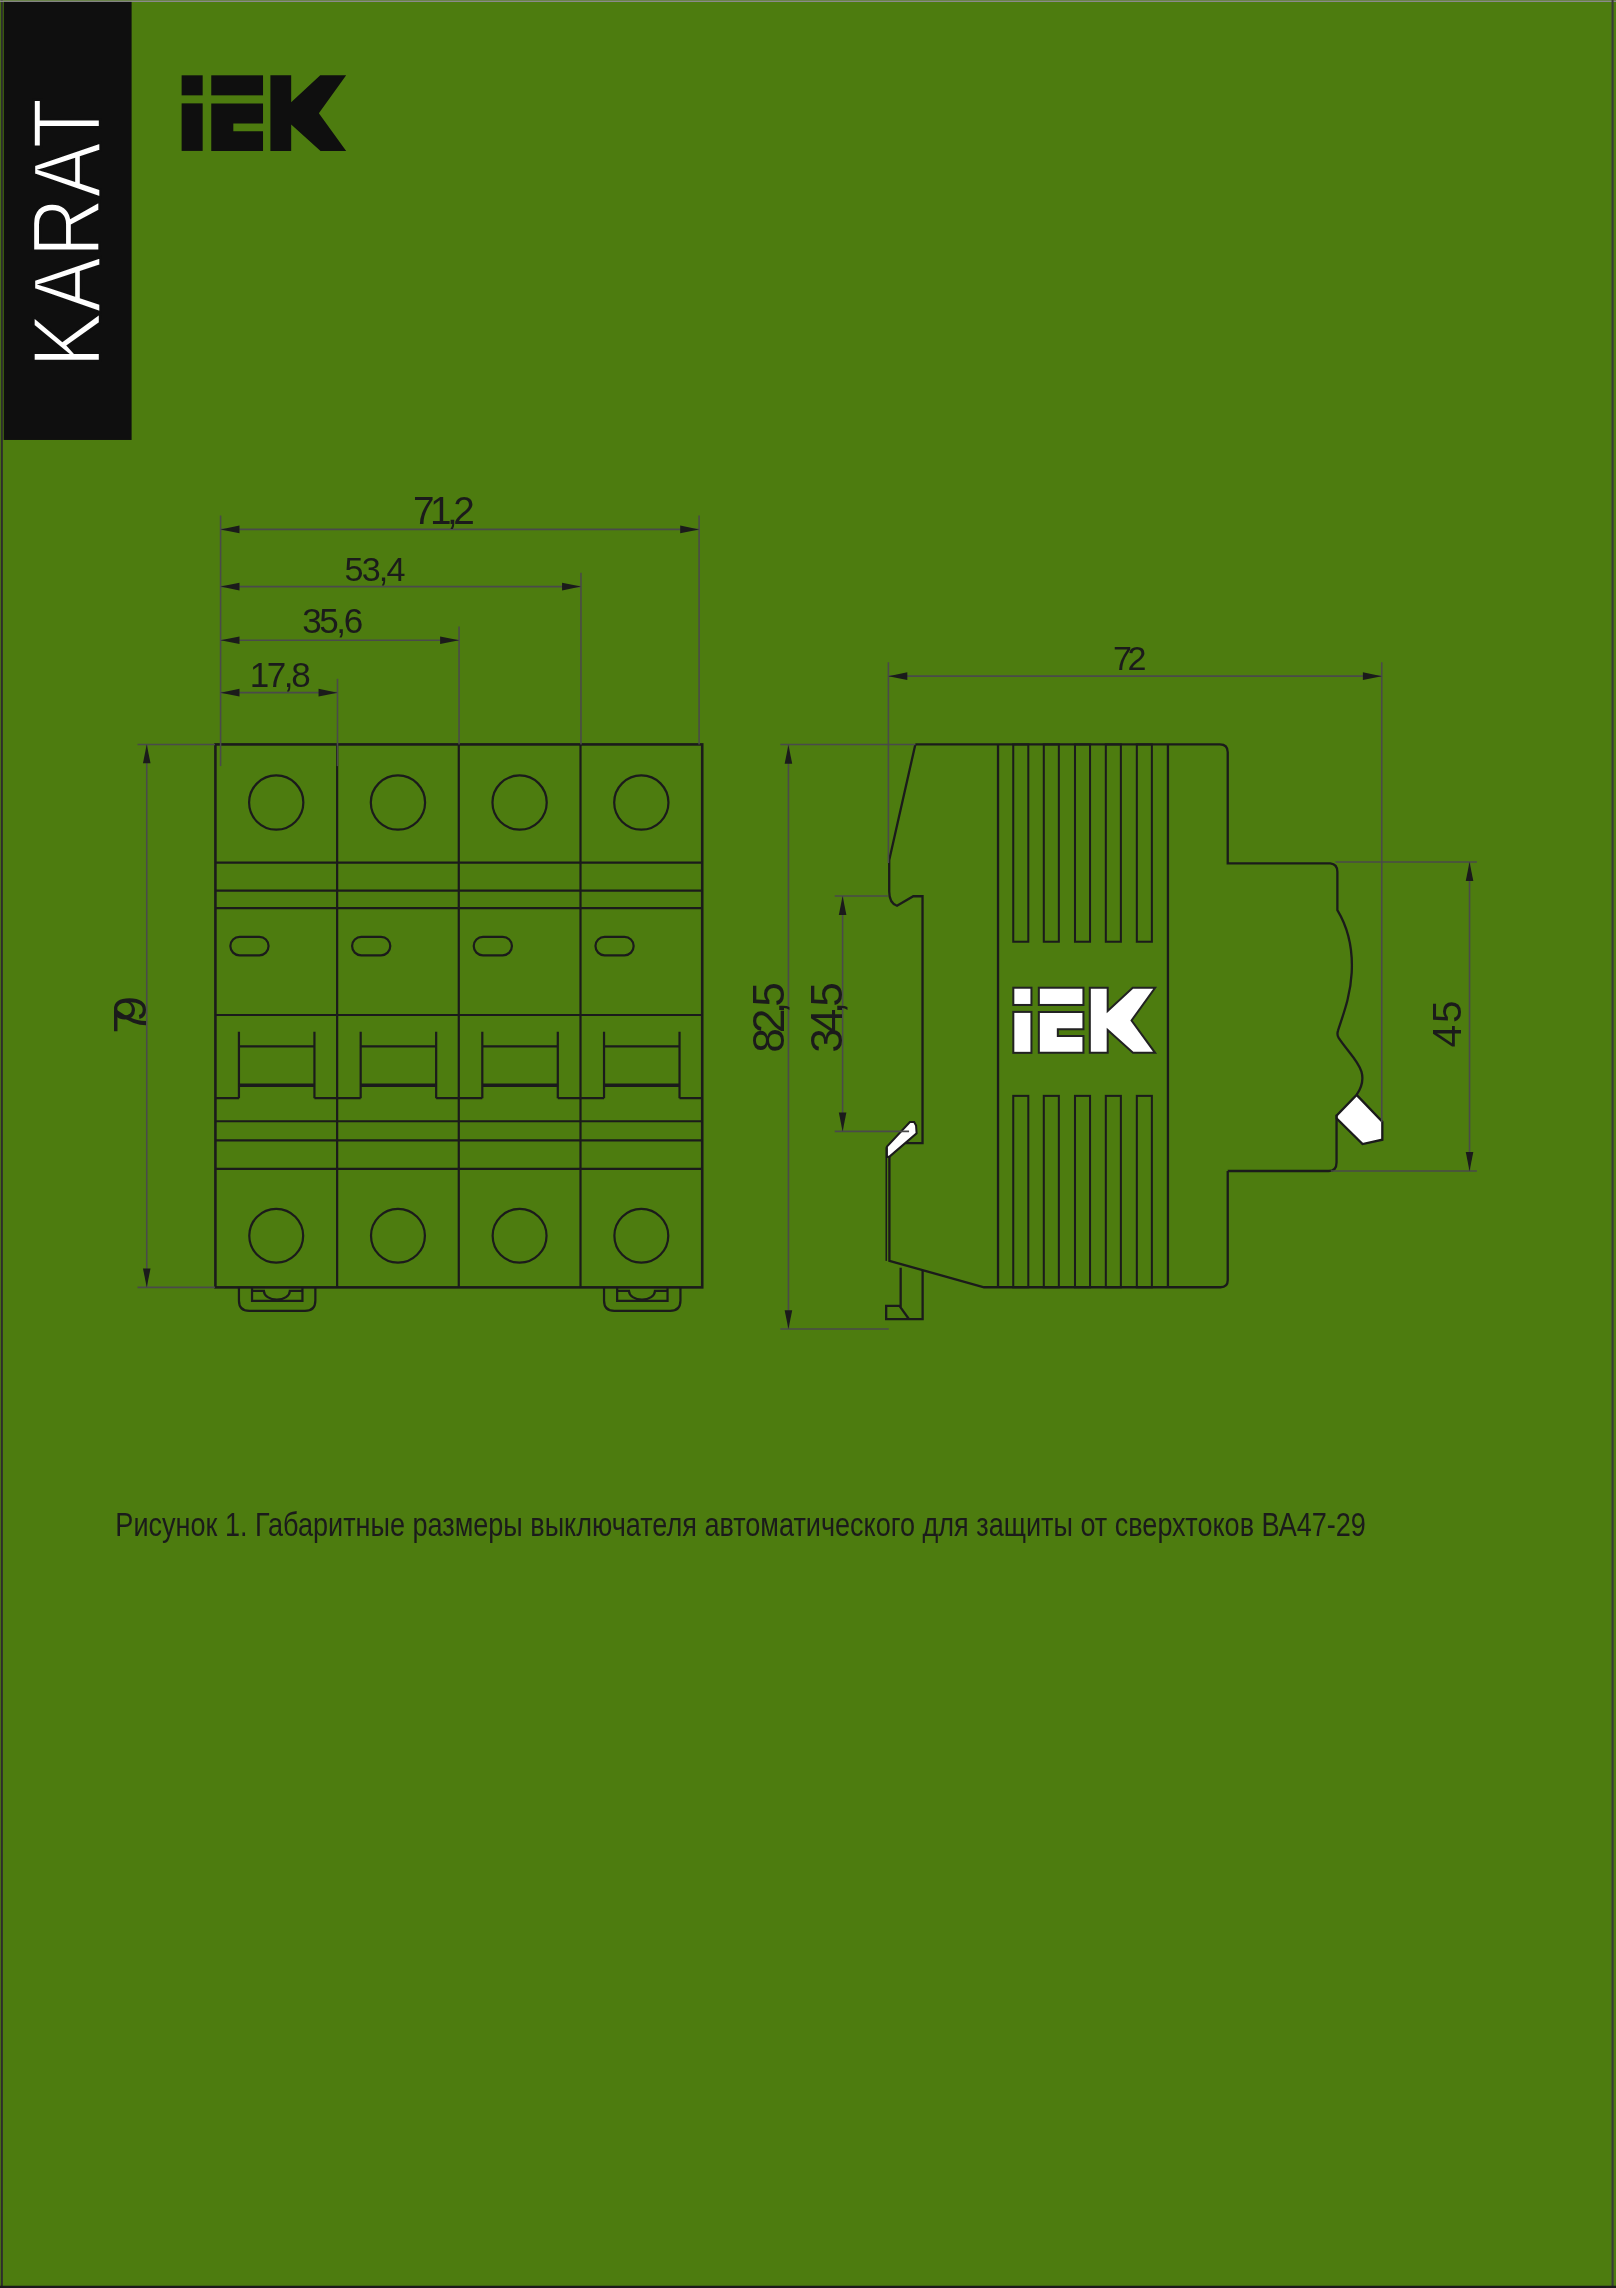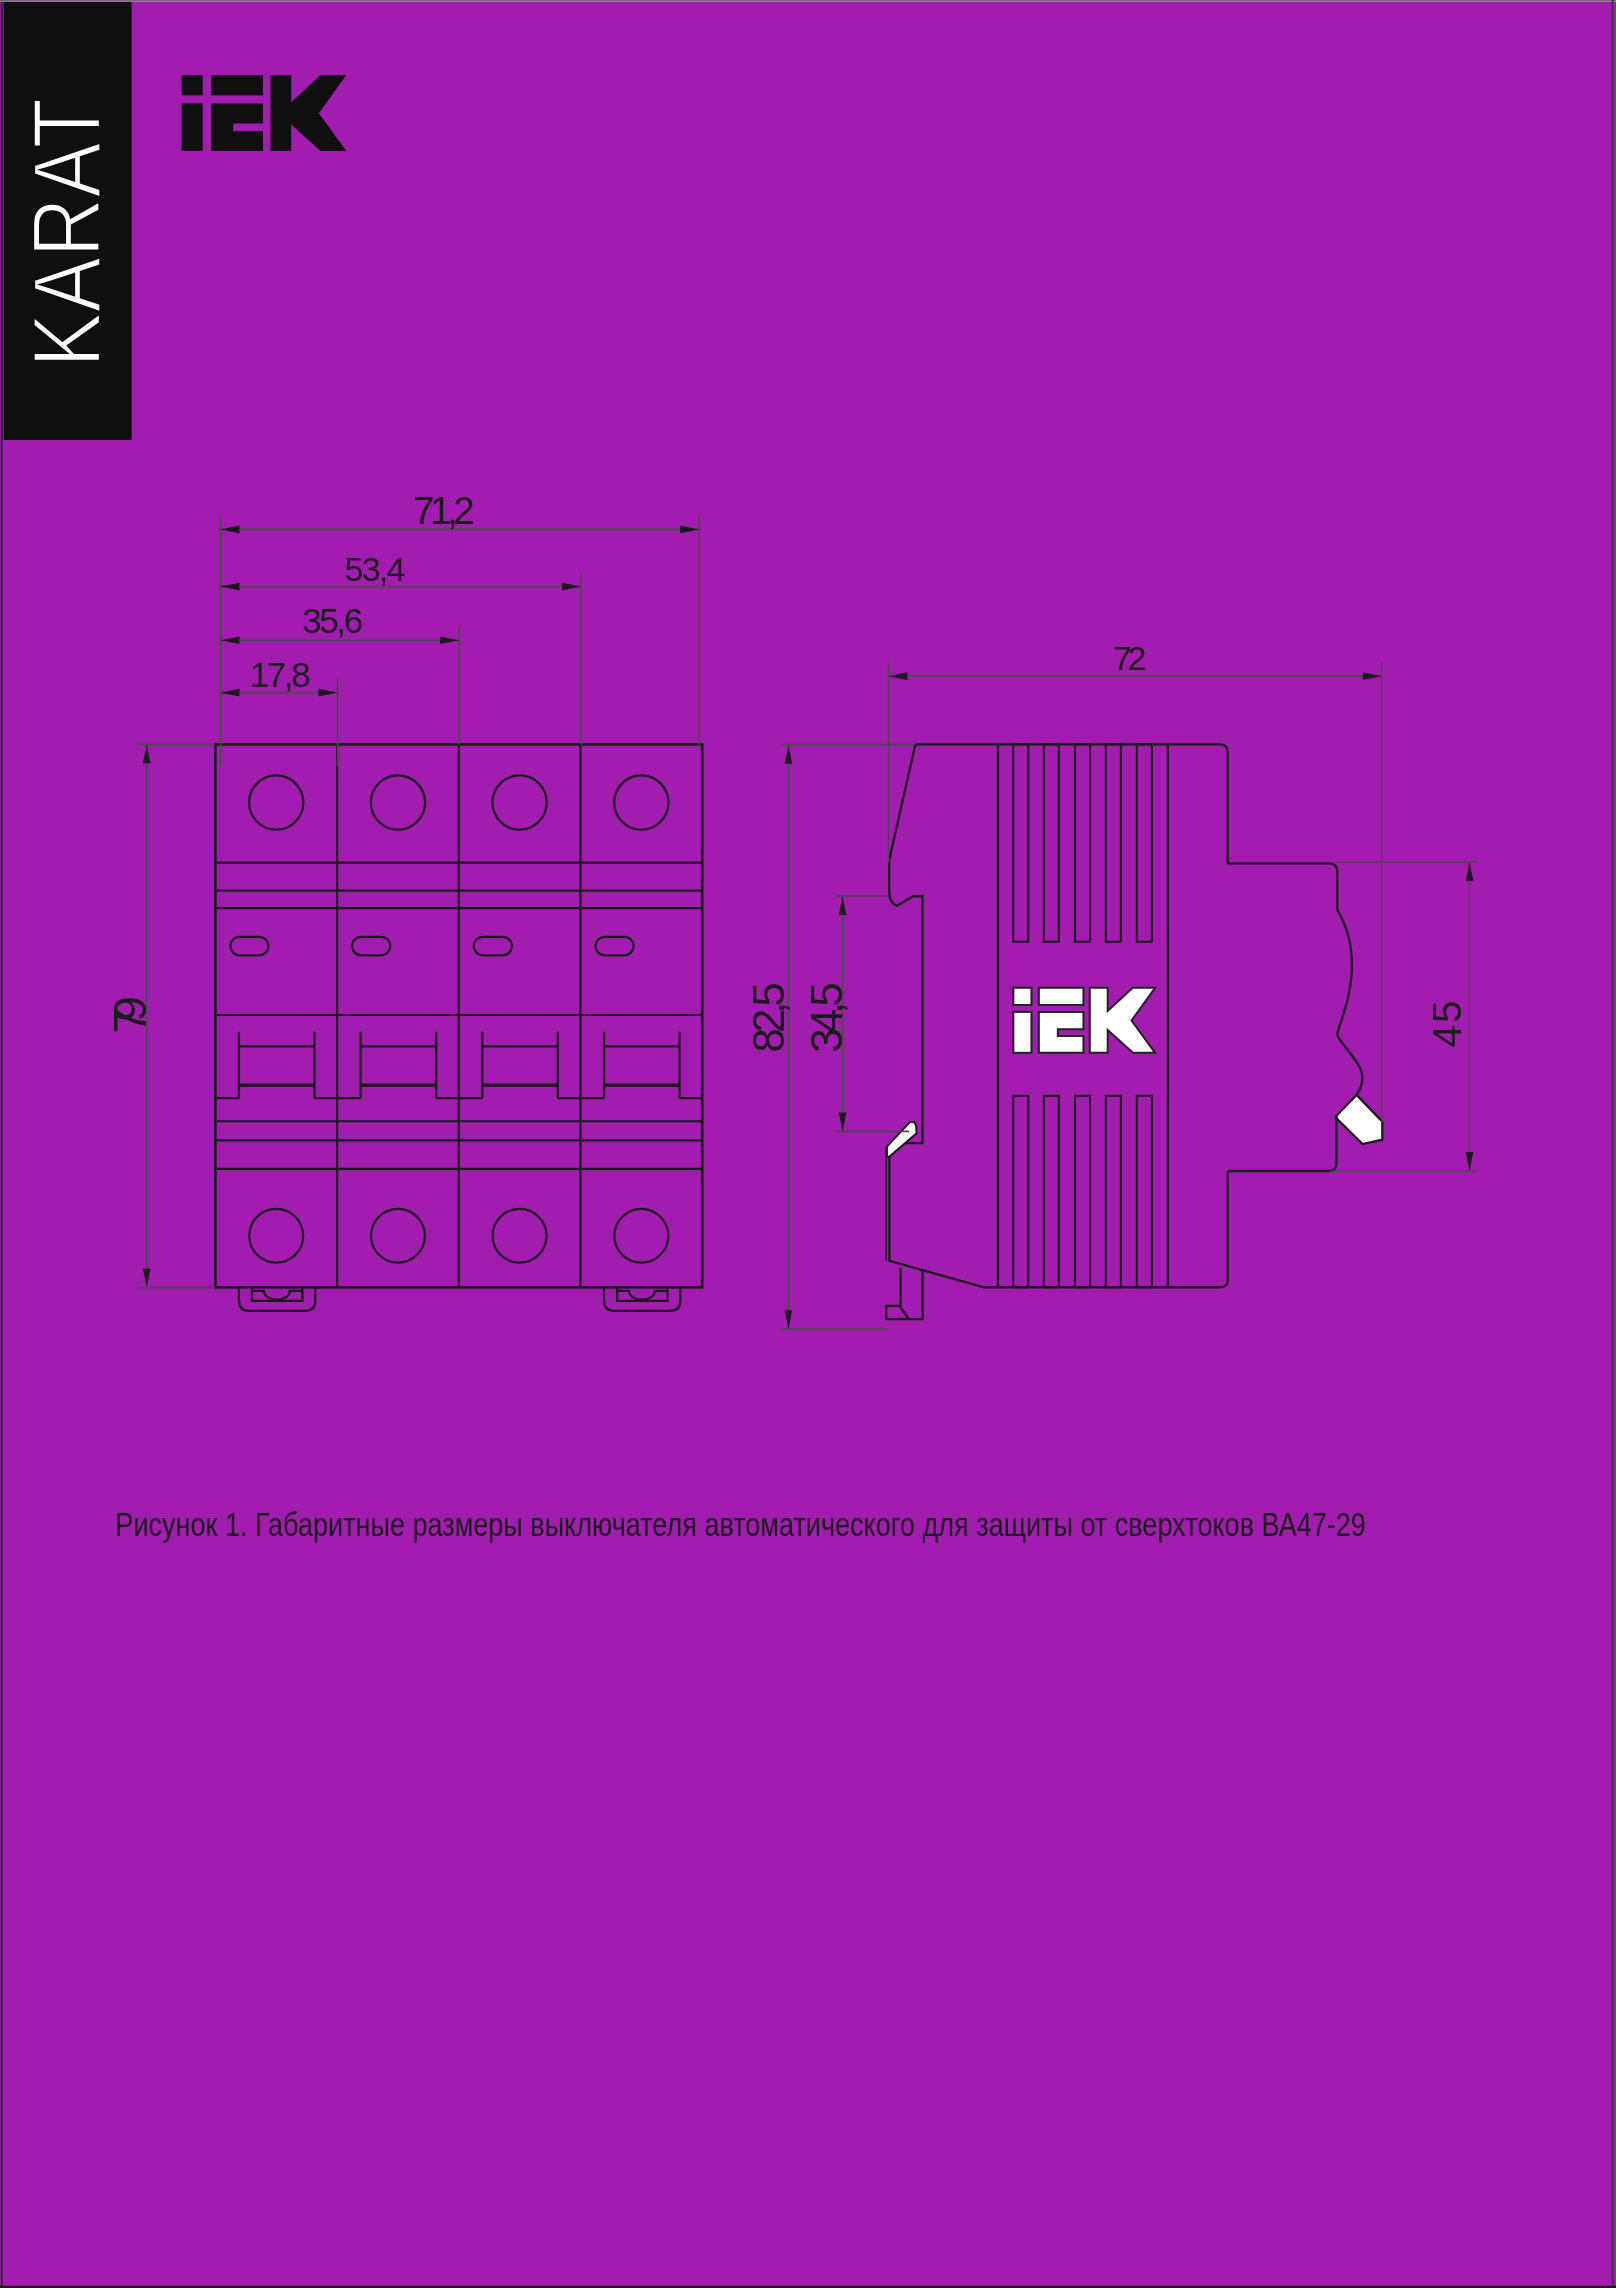--- a/index.html
+++ b/index.html
@@ -1,14 +1,14 @@
 <!DOCTYPE html>
 <html style="font-size:14.8px"><head><meta charset="utf-8"><style>
 html,body{margin:0;padding:0;background:#fff;}
-#page{position:relative;width:1616px;height:2289px;background:#a21caf;overflow:hidden;}
+#page{position:relative;width:1616px;height:2289px;background:#4d7c0f;overflow:hidden;}
 text{font-family:"Liberation Sans",sans-serif;}
 </style></head>
 <body>
 <div id="page">
 <svg width="1616" height="2289" viewBox="0 0 1751 2480">
 <defs>
 <g id="iek">
 <rect x="196.8" y="81.5" width="22.8" height="21.7"></rect>
 <rect x="196.8" y="111.9" width="22.8" height="51.5"></rect>
 <rect x="228.9" y="81.5" width="56.1" height="21.7"></rect>

